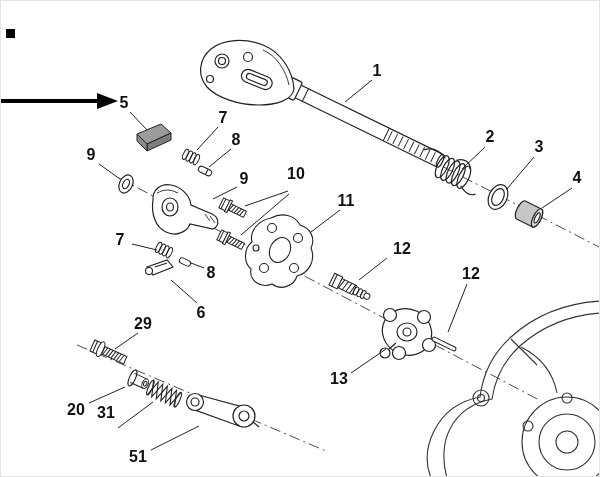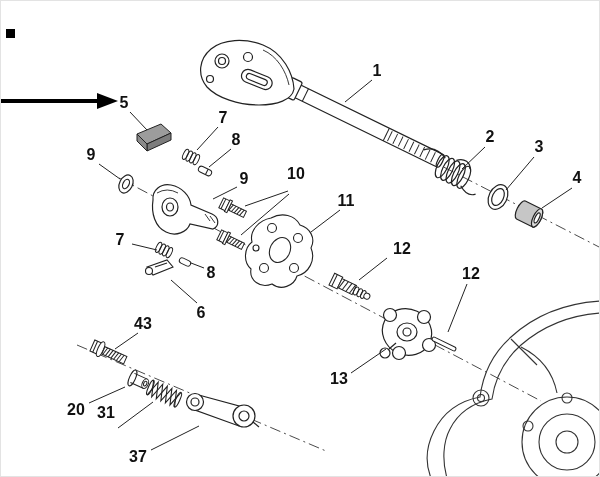--- a/index.html
+++ b/index.html
@@ -307,18 +307,18 @@
 <div class="label" style="left:119px;top:239px">7</div>
 <div class="label" style="left:235px;top:139px">8</div>
 <div class="label" style="left:210px;top:272px">8</div>
 <div class="label" style="left:90px;top:154px">9</div>
 <div class="label" style="left:243px;top:178px">9</div>
 <div class="label" style="left:295px;top:173px">10</div>
 <div class="label" style="left:345px;top:200px">11</div>
 <div class="label" style="left:401px;top:248px">12</div>
 <div class="label" style="left:338px;top:378px">13</div>
 <div class="label" style="left:470px;top:273px">12</div>
-<div class="label" style="left:142px;top:323px">43</div>
+<div class="label" style="left:142px;top:323px">29</div>
 <div class="label" style="left:75px;top:409px">20</div>
 <div class="label" style="left:105px;top:412px">31</div>
-<div class="label" style="left:137px;top:456px">37</div>
+<div class="label" style="left:137px;top:456px">51</div>
 
 </div>
 
 </body></html>

